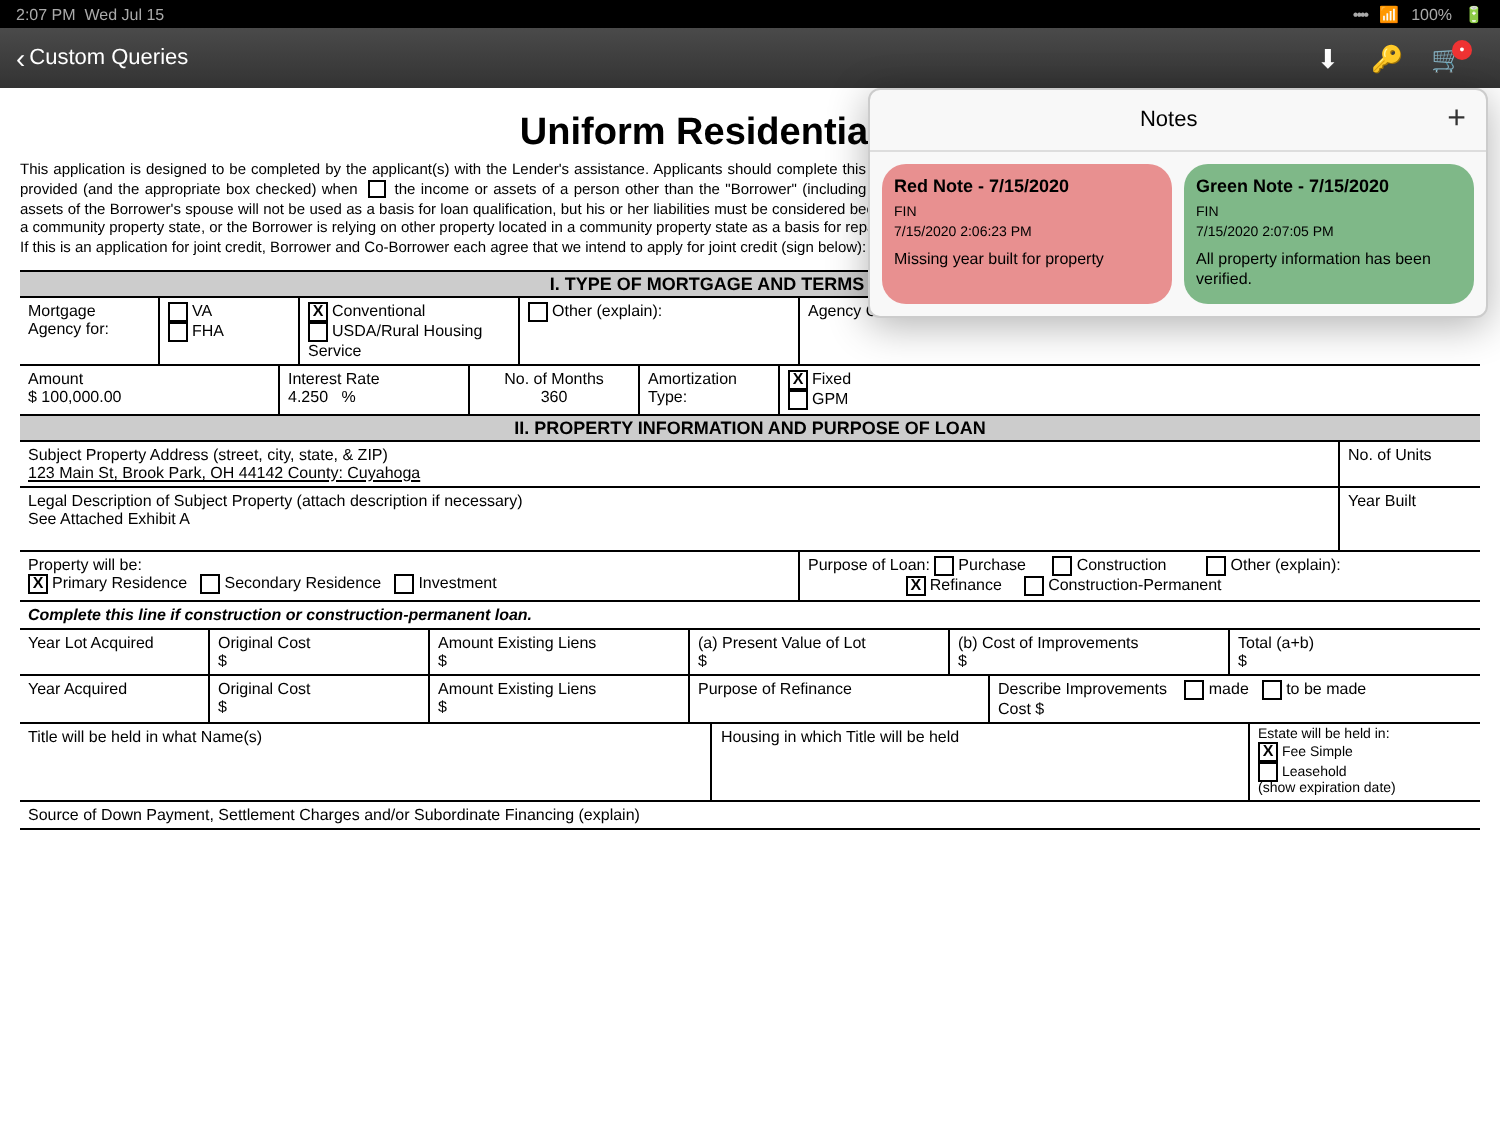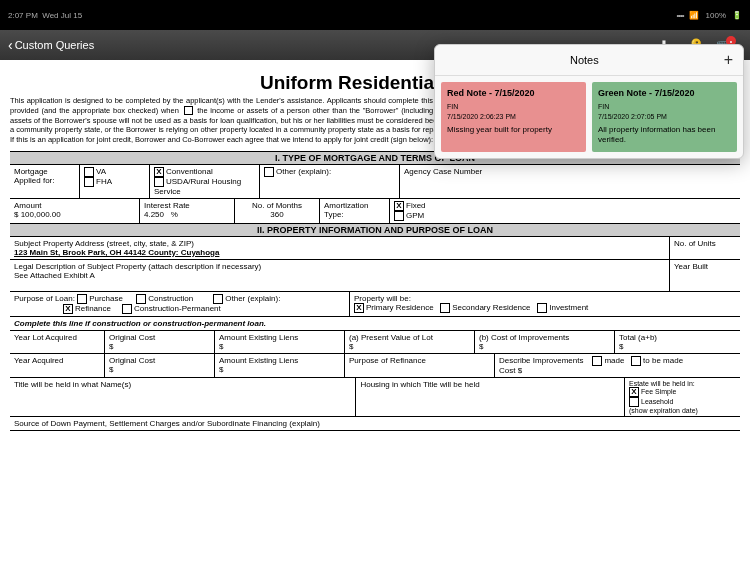--- a/index.html
+++ b/index.html
@@ -1,17 +1,17 @@
 <!DOCTYPE html>
 <html><head>
 <meta charset="utf-8">
 <style>
 *{margin:0;padding:0;box-sizing:border-box}
 body{font-family:Arial,Helvetica,sans-serif;background:#000;width:750px;height:562px;overflow:hidden;position:relative}
-.statusbar{background:#000;color:#aaa;height:30px;font-size:8px;padding:0 8px;display:flex;justify-content:space-between;align-items:center}
+.statusbar{background:#000;color:#aaa;height:14px;font-size:8px;padding:0 8px;display:flex;justify-content:space-between;align-items:center}
 .statusbar .sig{letter-spacing:-1px}
 .navbar{background:#3a3a3a;background:linear-gradient(#4a4a4a,#333);height:30px;display:flex;align-items:center;padding:0 8px;color:#fff;font-size:11px}
 .navbar .back{display:flex;align-items:center;gap:2px;cursor:pointer}
 .navbar .chev{font-size:14px}
 .navbar .right{margin-left:auto;display:flex;gap:14px;align-items:center}
 .navbar .icon{width:16px;height:16px;display:flex;align-items:center;justify-content:center;color:#fff;font-size:13px}
 .cart-badge{width:10px;height:10px;background:#e33;border-radius:50%;font-size:7px;color:#fff;display:flex;align-items:center;justify-content:center;position:relative;top:-4px;left:-6px}
 .doc-wrap{background:#fff;height:518px;overflow:hidden;padding:8px 10px 0 10px;position:relative}
 .doc{font-size:8px;color:#000}
 h1{text-align:center;font-size:19px;font-weight:bold;margin:4px 0 2px}
@@ -19,27 +19,27 @@
 .intro .box{display:inline-block;width:9px;height:9px;border:1px solid #000;vertical-align:middle;margin:0 2px}
 .sec{border:1px solid #000;border-left:none;border-right:none}
 .row{display:flex;border-bottom:1px solid #000}
 .row:last-child{border-bottom:none}
 .cell{border-right:1px solid #000;padding:2px 4px;font-size:8px}
 .cell:last-child{border-right:none}
 .sechdr{background:#ccc;text-align:center;font-weight:bold;font-size:9px;padding:1px 0;border-bottom:1px solid #000}
 .cb{display:inline-block;width:10px;height:10px;border:1px solid #000;vertical-align:middle;margin-right:2px;text-align:center;line-height:8px;font-size:8px;font-weight:bold}
 .bold{font-weight:normal}
 .ital{font-style:italic;font-weight:bold}
-.underline{text-decoration:underline;font-weight:bold}
+.underline{text-decoration:underline;font-weight:normal}
 .notes-panel{position:absolute;top:44px;right:6px;width:310px;background:#f8f8f8;border:1px solid #ccc;border-radius:6px;box-shadow:0 4px 20px rgba(0,0,0,0.3);font-size:10px}
 .notes-hdr{display:flex;align-items:center;padding:6px 10px;border-bottom:1px solid #ddd}
 .notes-hdr .ttl{flex:1;text-align:center;font-size:11px}
 .notes-hdr .add{font-size:16px;font-weight:300;color:#333}
 .notes-body{padding:6px;display:flex;gap:6px}
-.note{width:148px;padding:6px;font-size:8px;line-height:1.3;border-radius:2px}
+.note{width:148px;padding:6px;font-size:8px;line-height:1.3;border-radius:12px}
 .note-red{background:#e89090}
 .note-green{background:#7fb888}
 .note .nt-title{font-weight:bold;font-size:9px;margin-bottom:2px}
 .note .nt-sub{font-size:7px;margin-bottom:1px}
 .note .nt-date{font-size:7px;margin-bottom:4px}
 .key-icon{font-size:13px}
 </style>
 </head>
 <body>
 
@@ -71,21 +71,21 @@
 <div class="doc-wrap">
 <div class="doc">
   <h1>Uniform Residential Loan</h1>
   <p class="intro">This application is designed to be completed by the applicant(s) with the Lender's assistance. Applicants should complete this form as "Borrower" or "Co-Borrower", as applicable. Co-Borrower information must also be provided (and the appropriate box checked) when <span class="box"></span> the income or assets of a person other than the "Borrower" (including the Borrower's spouse) will be used as a basis for loan qualification or <span class="box"></span> the income or assets of the Borrower's spouse will not be used as a basis for loan qualification, but his or her liabilities must be considered because the Borrower resides in a community property state, the security property is located in a community property state, or the Borrower is relying on other property located in a community property state as a basis for repayment of the loan.<br><span>If this is an application for joint credit, Borrower and Co-Borrower each agree that we intend to apply for joint credit (sign below):</span></p>
 
   <div class="sec">
     <div class="sechdr">I. TYPE OF MORTGAGE AND TERMS OF LOAN</div>
     <div class="row">
       <div class="cell" style="width:70px">
         <span>Mortgage</span><br>
-        <span>Applied for:</span>
+        <span>Agency for:</span>
       </div>
       <div class="cell" style="width:70px">
         <span class="cb"></span><span>VA</span><br>
         <span class="cb"></span><span>FHA</span>
       </div>
       <div class="cell" style="width:110px">
         <span class="cb">X</span><span>Conventional</span><br>
         <span class="cb"></span><span>USDA/Rural Housing Service</span>
       </div>
       <div class="cell" style="width:140px">
@@ -123,35 +123,35 @@
       <div class="cell" style="width:70px">No. of Units</div>
     </div>
     <div class="row">
       <div class="cell" style="flex:1">
         <span>Legal Description of Subject Property (attach description if necessary)</span><br>
         <span class="bold">See Attached Exhibit A</span><br>&nbsp;
       </div>
       <div class="cell" style="width:70px">Year Built</div>
     </div>
     <div class="row">
+      <div class="cell" style="flex:1">
+        <span>Property will be:</span><br>
+        <span class="cb">X</span><span>Primary Residence</span>&nbsp;&nbsp;
+        <span class="cb"></span><span>Secondary Residence</span>&nbsp;&nbsp;
+        <span class="cb"></span><span>Investment</span>
+      </div>
       <div class="cell" style="width:340px">
         <span>Purpose of Loan:</span>
         <span class="cb"></span><span>Purchase</span>&nbsp;&nbsp;&nbsp;&nbsp;&nbsp;
         <span class="cb"></span><span>Construction</span>&nbsp;&nbsp;&nbsp;&nbsp;&nbsp;&nbsp;&nbsp;&nbsp;
         <span class="cb"></span><span>Other (explain):</span><br>
         &nbsp;&nbsp;&nbsp;&nbsp;&nbsp;&nbsp;&nbsp;&nbsp;&nbsp;&nbsp;&nbsp;&nbsp;&nbsp;&nbsp;&nbsp;&nbsp;&nbsp;&nbsp;&nbsp;&nbsp;&nbsp;
         <span class="cb">X</span><span>Refinance</span>&nbsp;&nbsp;&nbsp;&nbsp;
         <span class="cb"></span><span>Construction-Permanent</span>
       </div>
-      <div class="cell" style="flex:1">
-        <span>Property will be:</span><br>
-        <span class="cb">X</span><span>Primary Residence</span>&nbsp;&nbsp;
-        <span class="cb"></span><span>Secondary Residence</span>&nbsp;&nbsp;
-        <span class="cb"></span><span>Investment</span>
-      </div>
     </div>
     <div class="row">
           <div class="cell ital" style="flex:1;border-right:none">Complete this line if construction or construction-permanent loan.</div>
         </div>
     <div class="row">
       <div class="cell" style="width:95px"><span>Year Lot Acquired</span></div>
       <div class="cell" style="width:110px"><span>Original Cost</span><br><span>$</span></div>
       <div class="cell" style="width:130px"><span>Amount Existing Liens</span><br><span>$</span></div>
       <div class="cell" style="width:130px"><span>(a) Present Value of Lot</span><br><span>$</span></div>
       <div class="cell" style="width:140px"><span>(b) Cost of Improvements</span><br><span>$</span></div>

